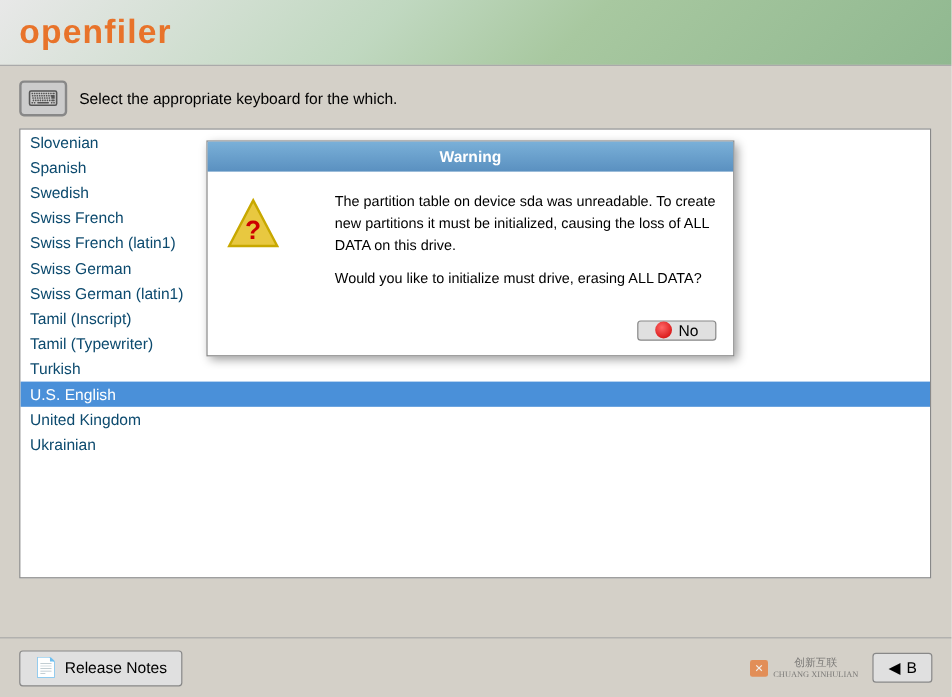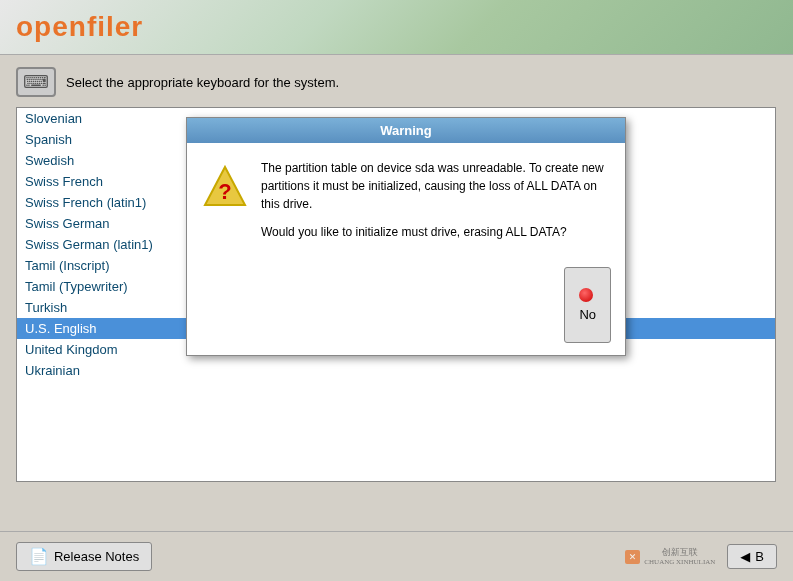--- a/index.html
+++ b/index.html
@@ -88,21 +88,21 @@
     }
     .lang-list li.selected {
       background: #4a90d9;
       color: white;
     }
 
     
     .dialog-overlay {
       position: absolute;
       top: 10px;
-      left: 170px;
+      left: 156px;
       width: 440px;
       background: white;
       border: 1px solid #888;
       box-shadow: 3px 3px 8px rgba(0,0,0,0.4);
       z-index: 10;
     }
     .dialog-titlebar {
       background: linear-gradient(to bottom, #7ab0d8, #5a90c0);
       color: white;
       font-weight: bold;
@@ -121,38 +121,38 @@
       flex-shrink: 0;
       margin-top: 4px;
     }
     .dialog-text {
       font-size: 12px;
       line-height: 1.5;
       color: #000;
     }
     .dialog-text p {
       margin-bottom: 10px;
+      margin-left: 32px;
     }
     .dialog-buttons {
       display: flex;
       justify-content: flex-end;
       gap: 10px;
       padding: 6px 14px 12px 14px;
     }
     .btn {
       display: flex;
       align-items: flex-start;
       gap: 5px;
-      padding: 20px 14px;
+      padding: 0 14px;
       border: 1px solid #888;
       background: #e0e0e0;
       cursor: pointer;
       font-size: 13px;
       border-radius: 3px;
-      flex-direction: column;
     }
     .btn-yes {
       border: 2px solid #cc0000;
       background: #e8e8e8;
     }
     .dot-red {
       width: 14px;
       height: 14px;
       border-radius: 50%;
       background: radial-gradient(circle at 40% 35%, #ff6666, #cc0000);
@@ -219,21 +219,21 @@
 <div class="header">
   <div class="logo-text">
     <span>open</span><span style="color:#e8732a">filer</span>
   </div>
 </div>
 
 <div class="main">
 
   <div class="instruction-row">
     <div class="keyboard-icon">⌨</div>
-    <span>Select the appropriate keyboard for the system.</span>
+    <span>Select the appropriate keyboard for the which.</span>
   </div>
 
   <div class="content-area">
 
     <div class="lang-list-container">
       <ul class="lang-list">
 
       <li>Slovenian</li>
           <li>Spanish</li>
           <li>Swedish</li>

